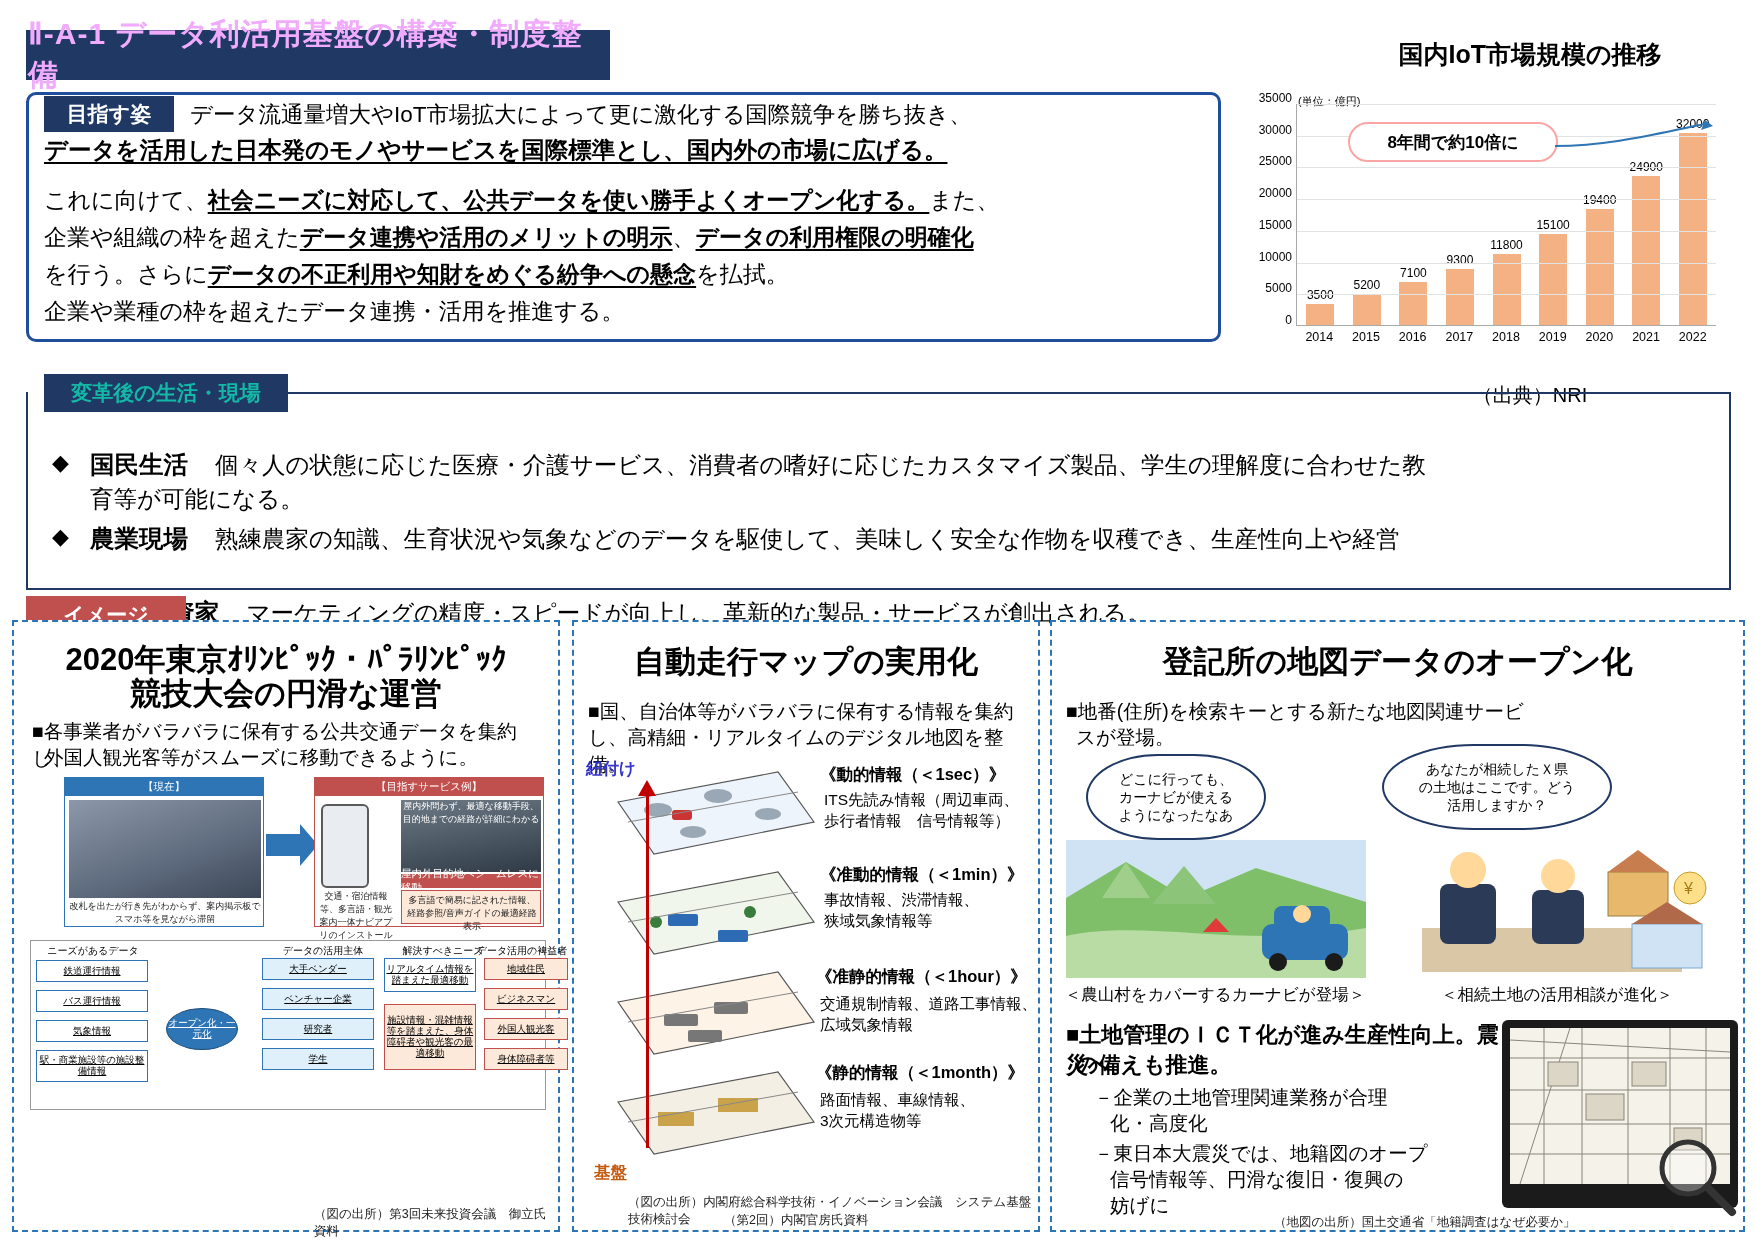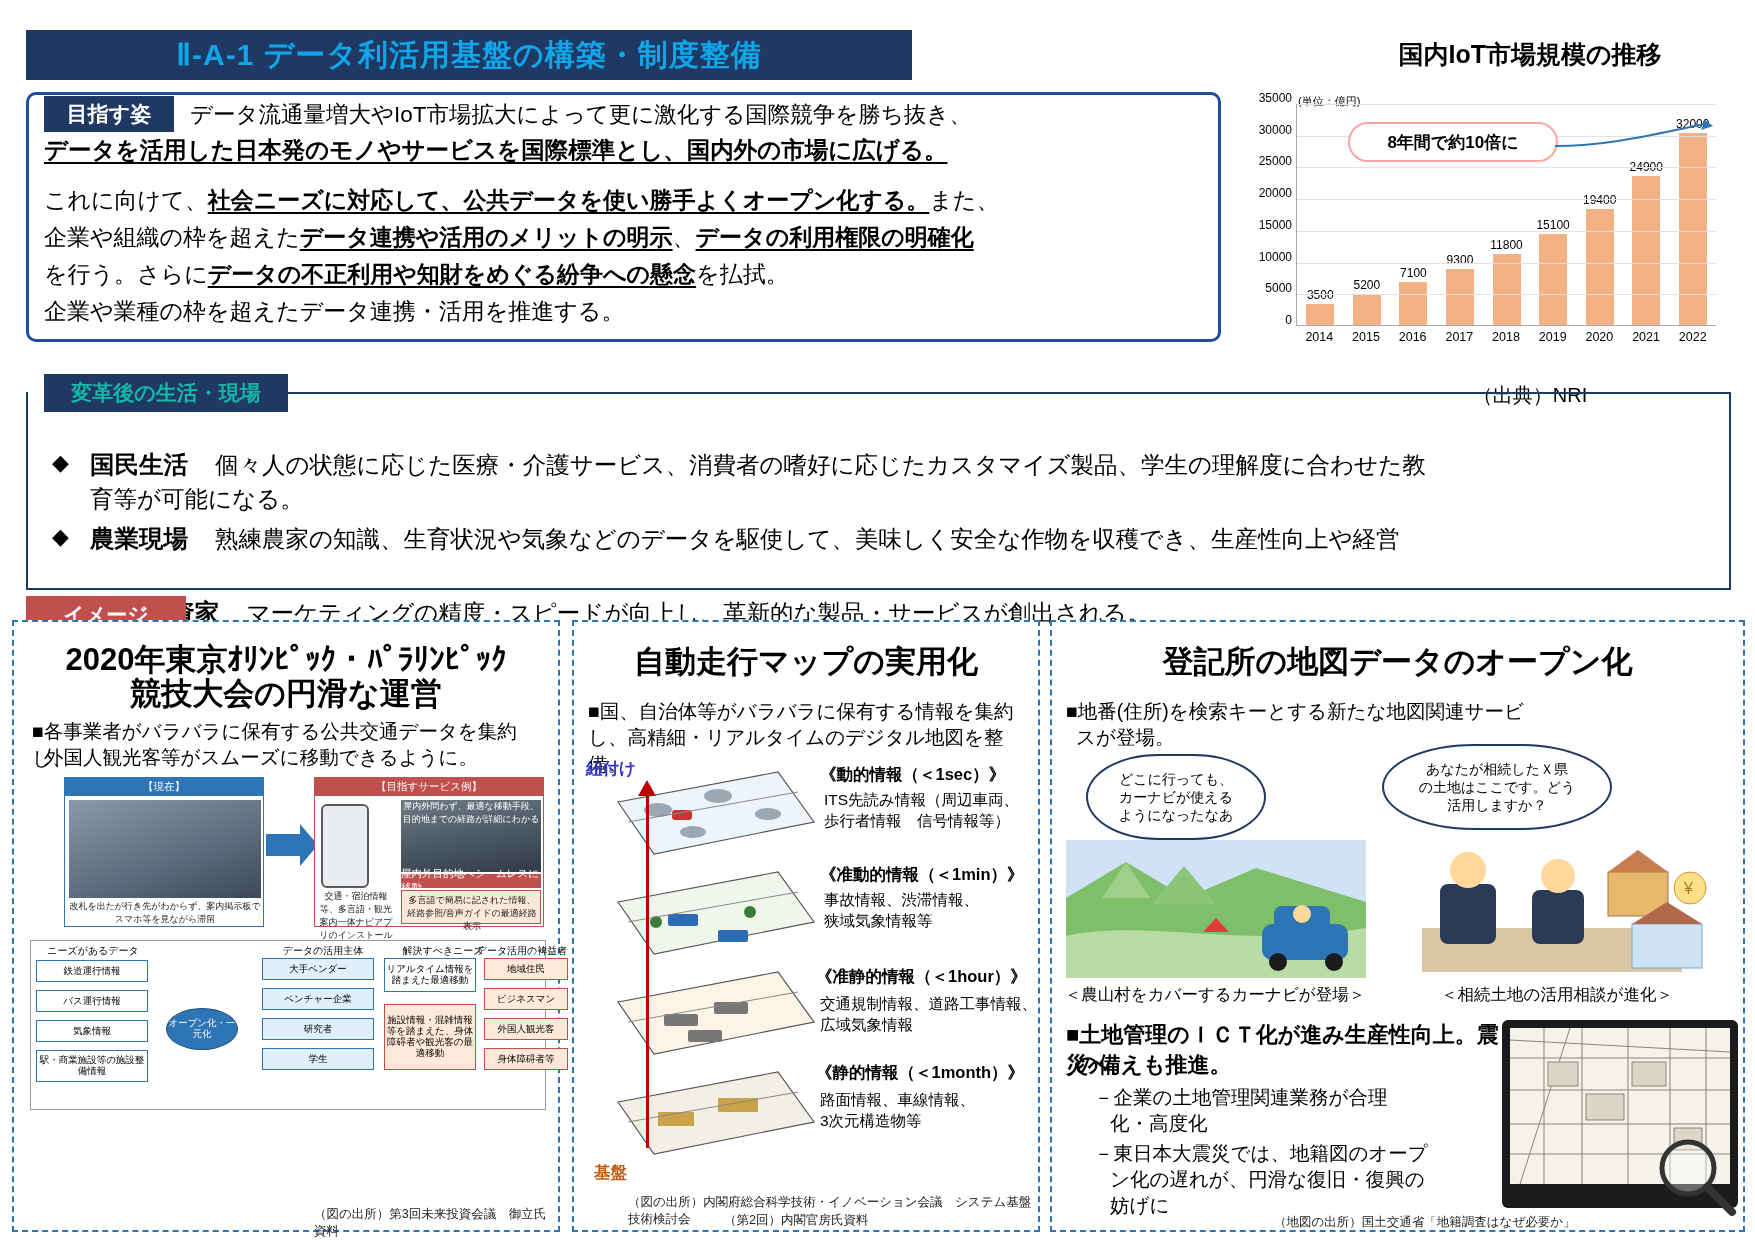--- a/index.html
+++ b/index.html
@@ -9,22 +9,22 @@
     font-family:"Liberation Sans", sans-serif;
     background:#ffffff;
     color:#000000;
     position:relative;
     overflow:hidden;
   }
   .page { position:relative; width:1755px; height:1240px; }
 
   
   .hdr-band {
-    position:absolute; left:26px; top:30px; width:886px; height:50px;
-    background:#1f3864; color:#0ea5e9;
+    position:absolute; left:26px; top:30px; width:584px; height:50px;
+    background:#1f3864; color:#f0abfc;
     display:flex; align-items:center; justify-content:center;
     font-size:30px; font-weight:bold; letter-spacing:1px;
     border:2px solid #1f3864;
   }
   .hdr-sub {
     position:absolute; left:785px; top:32px;
     font-size:30px; font-weight:bold; color:#000;
   }
   .chart-title {
     position:absolute; left:1320px; top:38px; width:420px; text-align:center;
@@ -108,21 +108,21 @@
   
   .mock { position:absolute; border:1px solid #888; background:#fff; }
   .mock-cap { position:absolute; font-size:9px; text-align:center; color:#222; }
   .tagbar { position:absolute; color:#fff; font-size:10.5px; display:flex; align-items:center; justify-content:center; }
   .photo { position:absolute; background:linear-gradient(160deg,#8c98a8,#5d6a7d 60%,#3d4757); }
   .photo2 { position:absolute; background:linear-gradient(170deg,#6d7a86,#2f3a46); }
   .phone { position:absolute; background:#e9edf2; border:2px solid #5a5a5a; border-radius:6px; }
   .flowbox {
     position:absolute; border:1px solid #2e75b6; background:#dff0fb;
     font-size:9.5px; display:flex; align-items:center; justify-content:center;
-    text-align:center; color:#000; line-height:1.15; padding:1px;
+    text-align:center; color:#000; line-height:1.15; padding:1px;text-decoration:underline;
   }
   .flowbox.blue { background:#2e75b6; color:#fff; border-color:#1f4e79; }
   .flowbox.white { background:#ffffff; }
   .flowhdr { position:absolute; font-size:10px; text-align:center; }
   .src-note { position:absolute; font-size:12.5px; color:#222; }
   .lyr-label { position:absolute; font-size:16.5px; font-weight:bold; }
   .lyr-txt { position:absolute; font-size:15.5px; line-height:1.35; }
   .red-arrow { position:absolute; width:3px; background:#c00000; }
 
   
@@ -444,21 +444,21 @@
 
     <div class="cap3" style="left:8px; top:362px; width:310px;">＜農山村をカバーするカーナビが登場＞</div>
     <div class="cap3" style="left:330px; top:362px; width:350px;">＜相続土地の活用相談が進化＞</div>
 
     <div class="p-body" style="left:14px; top:398px; width:440px; font-size:22px; font-weight:bold;">■土地管理のＩＣＴ化が進み生産性向上。震災へ</div>
     <div class="p-body" style="left:24px; top:428px; width:440px; font-size:22px; font-weight:bold;">の備えも推進。</div>
 
     <div class="p-body" style="left:42px; top:462px; width:400px;">－企業の土地管理関連業務が合理</div>
     <div class="p-body" style="left:58px; top:488px; width:400px;">化・高度化</div>
     <div class="p-body" style="left:42px; top:518px; width:400px;">－東日本大震災では、地籍図のオープ</div>
-    <div class="p-body" style="left:58px; top:544px; width:400px;">ン化の遅れが、円滑な復旧・復興の</div>
+    <div class="p-body" style="left:58px; top:544px; width:400px;">信号情報等、円滑な復旧・復興の</div>
     <div class="p-body" style="left:58px; top:570px; width:400px;">妨げに</div>
 
     <div class="tablet" style="left:450px; top:398px; width:236px; height:188px;">
       <div class="tablet-screen" style="left:8px; top:8px; width:220px; height:156px;">
         <svg class="maplines" viewBox="0 0 220 156">
           <rect width="220" height="156" fill="#f5f2ea"></rect>
           <g stroke="#8a8578" stroke-width="1" fill="none">
             <path d="M0,30 H220 M0,62 H220 M0,96 H220 M0,126 H220"></path>
             <path d="M34,0 V156 M72,0 V156 M118,0 V156 M160,0 V156 M196,0 V156"></path>
             <path d="M0,12 L220,24 M10,156 L60,0"></path>

